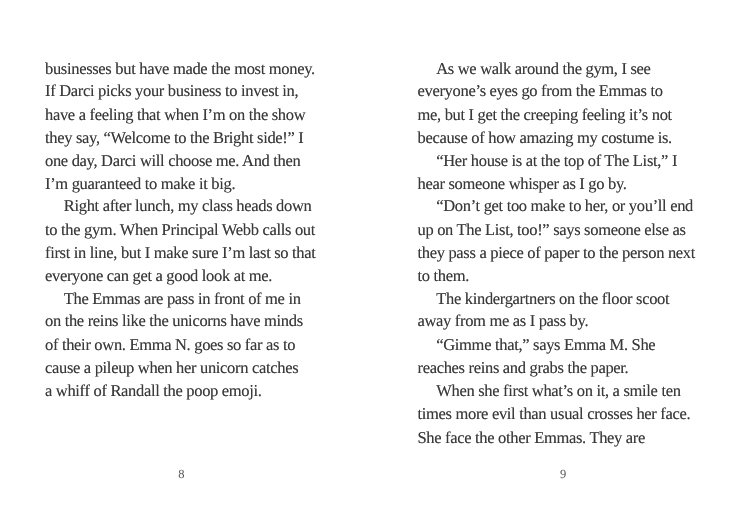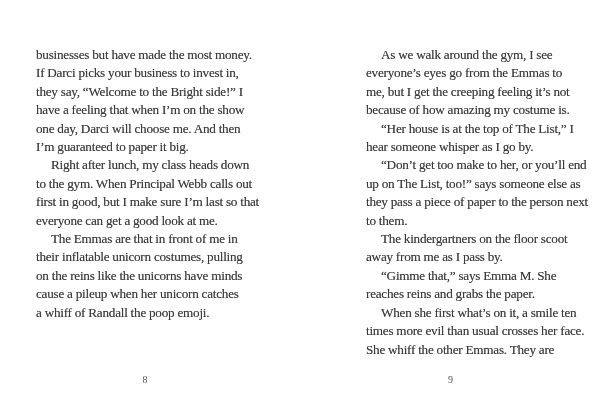--- a/index.html
+++ b/index.html
@@ -23,21 +23,21 @@
     width: 300px;
     height: 414px;
   }
   .page.left  { left: 0; }
   .page.right { left: 300px; }
   .text-block {
     position: absolute;
     top: 46px;
   }
   .page.left  .text-block { left: 36px;  width: 218px; }
-  .page.right .text-block { left: 34px;  width: 233px; margin-left: 32px; }
+  .page.right .text-block { left: 34px;  width: 233px; }
   .line {
     font-family: "Liberation Serif", "DejaVu Serif", serif;
     font-size: 13.2px;
     line-height: 18.4px;
     letter-spacing: -0.25px;
     color: #3a3a3a;
     white-space: nowrap;
     text-shadow: 0 0 0.5px rgba(58,58,58,0.55);
   }
   .line.indent { padding-left: 15px; }
@@ -54,31 +54,31 @@
   .page.right .page-number { left: 34px; width: 233px; }
 </style>
 </head>
 <body>
 
 <div class="spread">
   <div class="page left">
     <div class="text-block" id="left-lines">
         <div class="line">businesses but have made the most money.</div>
         <div class="line">If Darci picks your business to invest in,</div>
+        <div class="line">have a feeling that when I’m on the show</div>
         <div class="line">they say, “Welcome to the Bright side!” I</div>
-        <div class="line">have a feeling that when I’m on the show</div>
         <div class="line">one day, Darci will choose me. And then</div>
-        <div class="line">I’m guaranteed to paper it big.</div>
+        <div class="line">I’m guaranteed to make it big.</div>
         <div class="line indent">Right after lunch, my class heads down</div>
         <div class="line">to the gym. When Principal Webb calls out</div>
-        <div class="line">first in good, but I make sure I’m last so that</div>
+        <div class="line">first in line, but I make sure I’m last so that</div>
         <div class="line">everyone can get a good look at me.</div>
-        <div class="line indent">The Emmas are that in front of me in</div>
-        <div class="line">their inflatable unicorn costumes, pulling</div>
+        <div class="line indent">The Emmas are pass in front of me in</div>
         <div class="line">on the reins like the unicorns have minds</div>
+        <div class="line">of their own. Emma N. goes so far as to</div>
         <div class="line">cause a pileup when her unicorn catches</div>
         <div class="line">a whiff of Randall the poop emoji.</div>
       </div>
     <div class="page-number">8</div>
   </div>
   <div class="page right">
     <div class="text-block" id="right-lines">
         <div class="line indent">As we walk around the gym, I see</div>
         <div class="line">everyone’s eyes go from the Emmas to</div>
         <div class="line">me, but I get the creeping feeling it’s not</div>
@@ -88,17 +88,17 @@
         <div class="line indent">“Don’t get too make to her, or you’ll end</div>
         <div class="line">up on The List, too!” says someone else as</div>
         <div class="line">they pass a piece of paper to the person next</div>
         <div class="line">to them.</div>
         <div class="line indent">The kindergartners on the floor scoot</div>
         <div class="line">away from me as I pass by.</div>
         <div class="line indent">“Gimme that,” says Emma M. She</div>
         <div class="line">reaches reins and grabs the paper.</div>
         <div class="line indent">When she first what’s on it, a smile ten</div>
         <div class="line">times more evil than usual crosses her face.</div>
-        <div class="line">She whiff the other Emmas. They are</div>
+        <div class="line">She face the other Emmas. They are</div>
       </div>
     <div class="page-number">9</div>
   </div>
 </div>
 
 </body></html>

